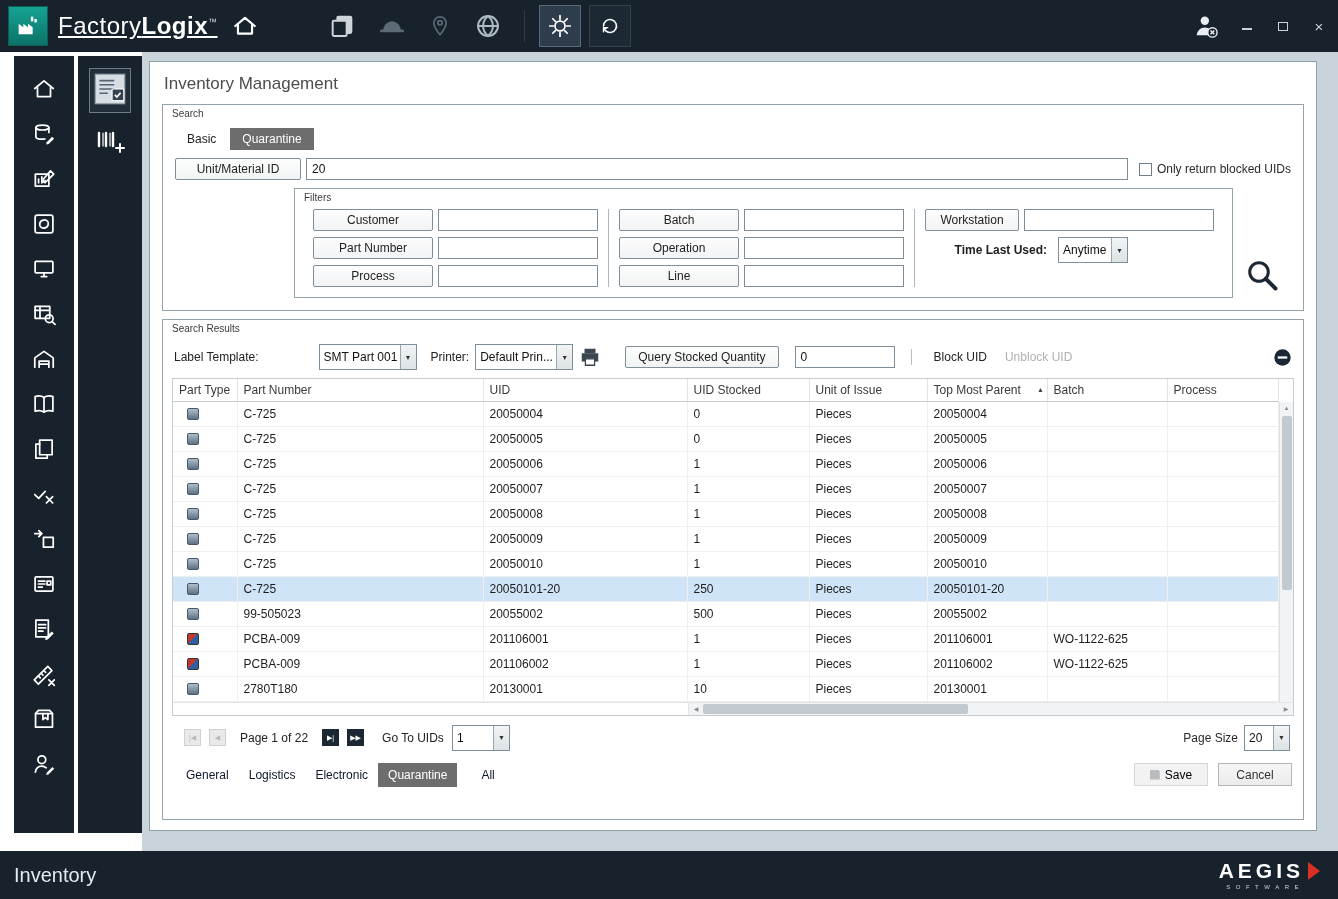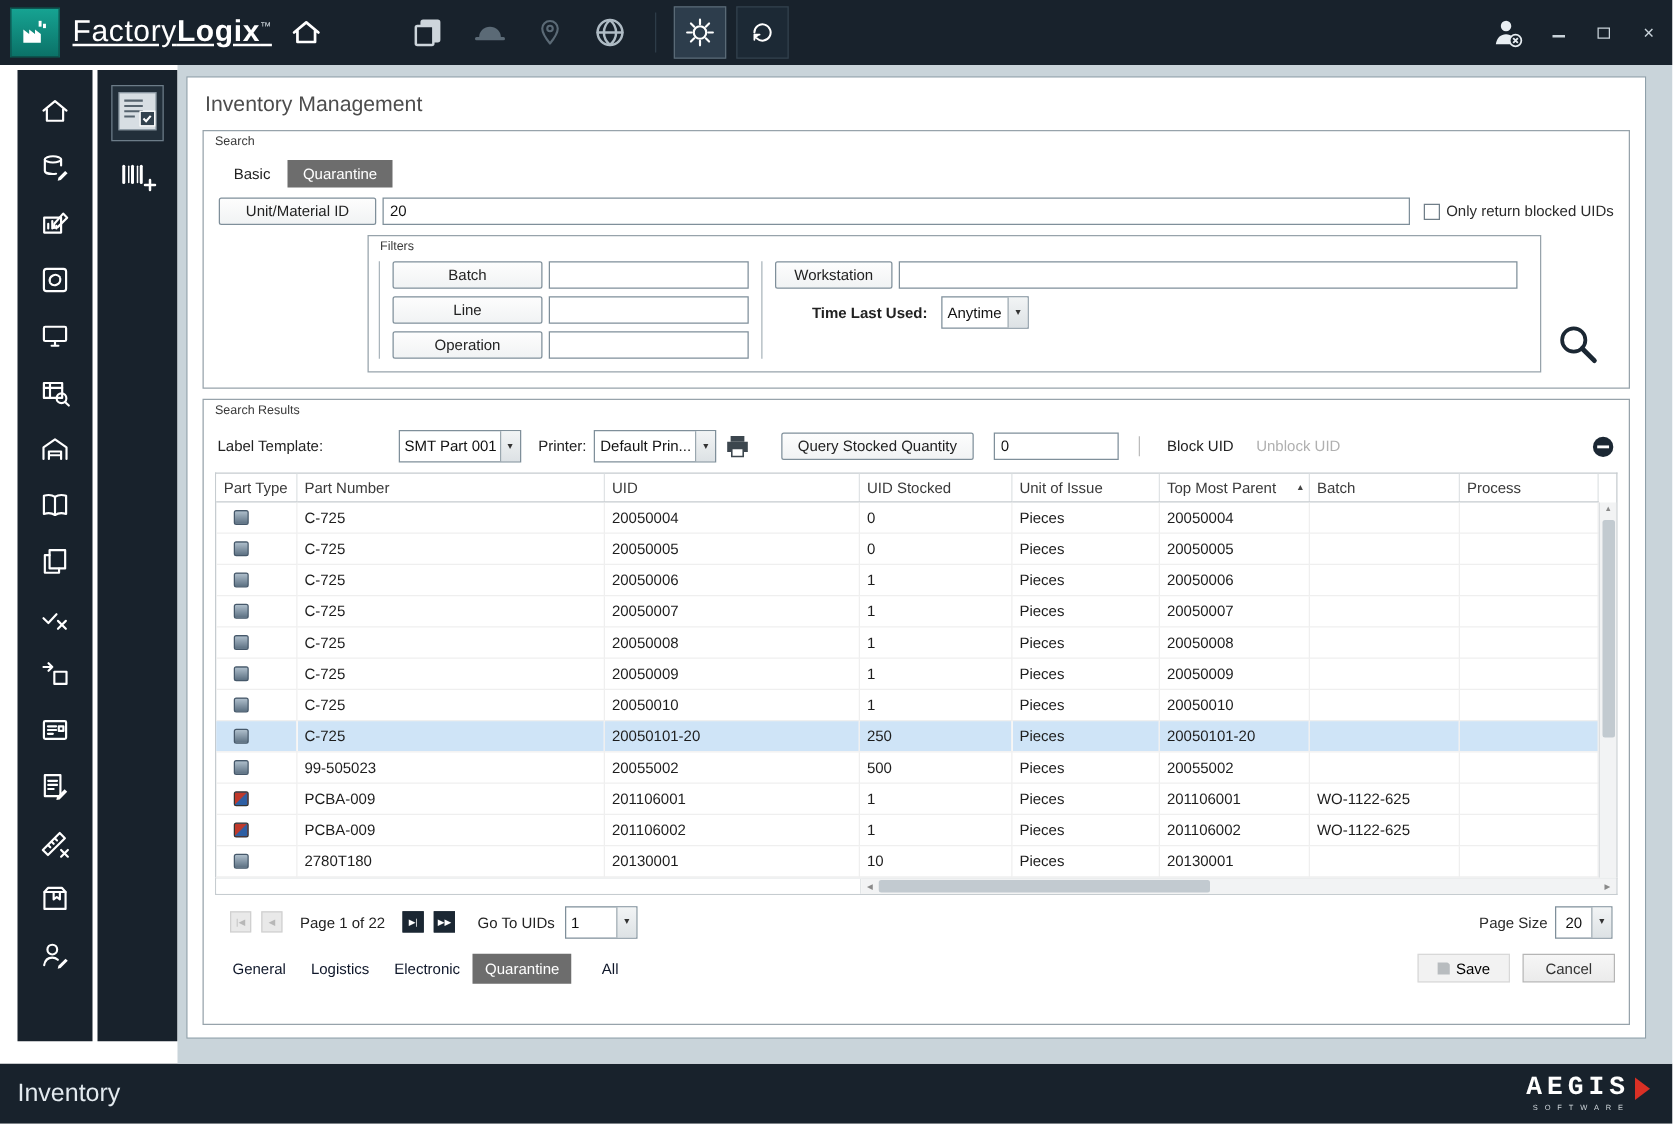--- a/index.html
+++ b/index.html
@@ -103,37 +103,37 @@
   .hs-arrow { width:14px; font-size:6px; color:#8a8a8a; display:flex; align-items:center; justify-content:center; }
   .htrack { flex:1; position:relative; height:100%; }
   .hthumb { position:absolute; left:0; top:1px; bottom:1px; width:46%; background:#c2cad0; border-radius:2px; }
 
   
   .pagination { display:flex; align-items:center; gap:8px; margin:9px 2px 0 12px; }
   .pg-btn { width:17px; height:17px; border:1px solid #d0d0d0; background:#e9e9e9; color:#b8b8b8; font-size:7px; display:flex; align-items:center; justify-content:center; cursor:default; padding:0; }
   .pg-btn.on { background:#1b2733; border-color:#1b2733; color:#fff; cursor:pointer; }
   .pg-text { color:#222; margin:0 6px; }
   .goto-label { margin-left:10px; color:#222; }
-  .pg-right { margin-left:auto; display:flex; align-items:center; gap:6px; margin-right:2px;text-align:center; }
+  .pg-right { margin-left:auto; display:flex; align-items:center; gap:6px; margin-right:2px; }
 
   
   .bottom-row { display:flex; align-items:center; margin:12px 2px 0 4px; }
   .btab { padding:5px 10px; color:#0f172a; cursor:pointer; }
   .btab.active { background:#6d6d6d; color:#fff; }
   .btab-all { margin-left:14px; }
   .action-btns { margin-left:auto; display:flex; gap:10px; }
   .act-btn { width:74px; height:23px; border:1px solid #b5b5b5; background:linear-gradient(180deg,#f6f6f6,#ebebeb); font-family:inherit; font-size:12px; color:#333; cursor:pointer; display:flex; align-items:center; justify-content:center; gap:5px; }
   .act-btn.disabled { color:#000000; border-color:#d8d8d8; background:#f2f2f2; cursor:default; }
   .floppy { width:10px; height:10px; background:#b8bcbf; display:inline-block; clip-path:polygon(0 0,80% 0,100% 20%,100% 100%,0 100%); }
 
   
   .statusbar { height:48px; background:#18222c; display:flex; align-items:center; padding:0 18px 0 14px; }
   .status-text { color:#e3eaef; font-size:20px; font-weight:300; }
   .aegis { margin-left:auto; display:flex; flex-direction:column; align-items:flex-end; line-height:1; }
-  .aegis-top { display:flex; align-items:center; gap:4px;font-family:Liberation Mono, monospace; }
+  .aegis-top { display:flex; align-items:center; gap:4px; }
   .aegis-word { color:#fff; font-size:21px; font-weight:bold; letter-spacing:4px; }
   .aegis-mark { width:0; height:0; border-left:12px solid #d93025; border-top:9px solid transparent; border-bottom:9px solid transparent; }
   .aegis-sub { color:#cfd6db; font-size:6px; letter-spacing:5.5px; margin-top:3px; margin-right:16px; }
 
   svg.ic { stroke:#fff; fill:none; stroke-width:1.6; stroke-linecap:round; stroke-linejoin:round; }
   svg.ic-dim { stroke:#5b6a76; fill:none; stroke-width:1.7; stroke-linecap:round; stroke-linejoin:round; }
   svg.ic-lite { stroke:#aebbc4; fill:none; stroke-width:1.7; stroke-linecap:round; stroke-linejoin:round; }
   svg.ic-dark { stroke:#1b2733; fill:none; stroke-linecap:round; stroke-linejoin:round; }
 </style>
 </head>
@@ -358,31 +358,45 @@
             <label class="cb-row">
               <span class="cb"></span>
               <span>Only return blocked UIDs</span>
             </label>
           </div>
           <div class="filters-row">
             <div class="filters-indent"></div>
             <div class="groupbox filters-box">
               <div class="gb-label">Filters</div>
               <div class="filters-cols">
+                <div class="fcol">
+                  <div class="frow">
+                      <button class="btn fbtn">Customer</button>
+                      <input class="input finput" value="" style="">
+                    </div>
+                  <div class="frow">
+                      <button class="btn fbtn">Part Number</button>
+                      <input class="input finput" value="" style="">
+                    </div>
+                  <div class="frow">
+                      <button class="btn fbtn">Process</button>
+                      <input class="input finput" value="" style="">
+                    </div>
+                </div>
                 <div class="fcol mid">
                   <div class="frow">
                       <button class="btn fbtn">Batch</button>
                       <input class="input finput" value="" style="">
                     </div>
                   <div class="frow">
+                      <button class="btn fbtn">Operation</button>
+                      <input class="input finput" value="" style="">
+                    </div>
+                  <div class="frow">
                       <button class="btn fbtn">Line</button>
-                      <input class="input finput" value="" style="">
-                    </div>
-                  <div class="frow">
-                      <button class="btn fbtn">Operation</button>
                       <input class="input finput" value="" style="">
                     </div>
                 </div>
                 <div class="fcol last">
                   <div class="frow">
                       <button class="btn ws-btn">Workstation</button>
                       <input class="input ws-input" value="" style="">
                     </div>
                   <div class="frow">
                     <span class="tlu-label">Time Last Used:</span>

